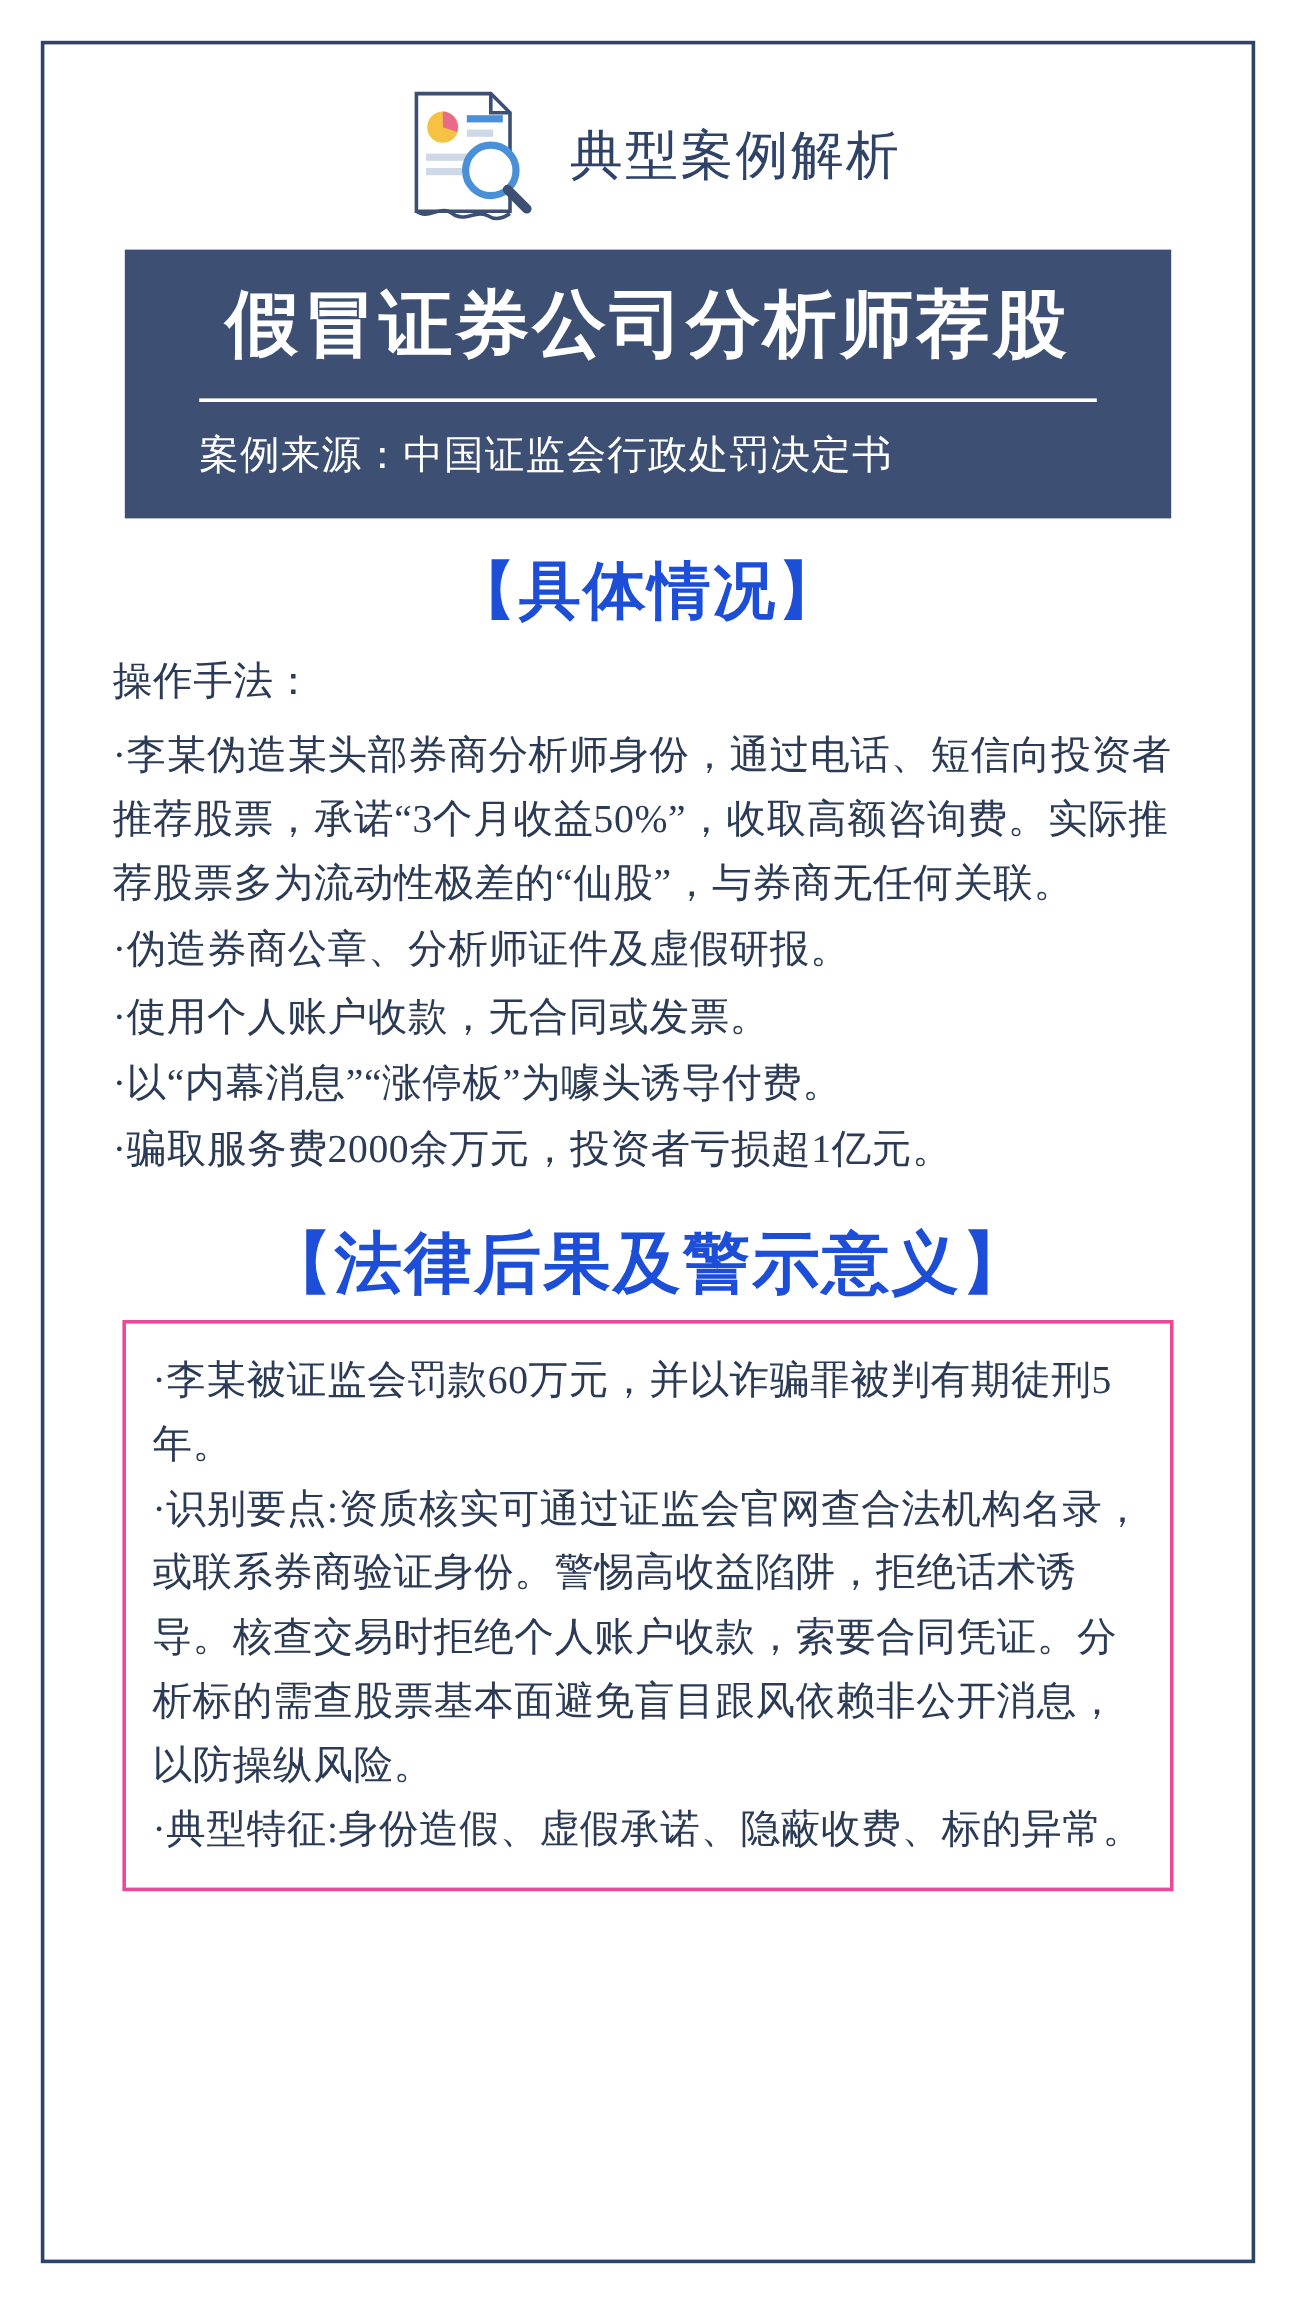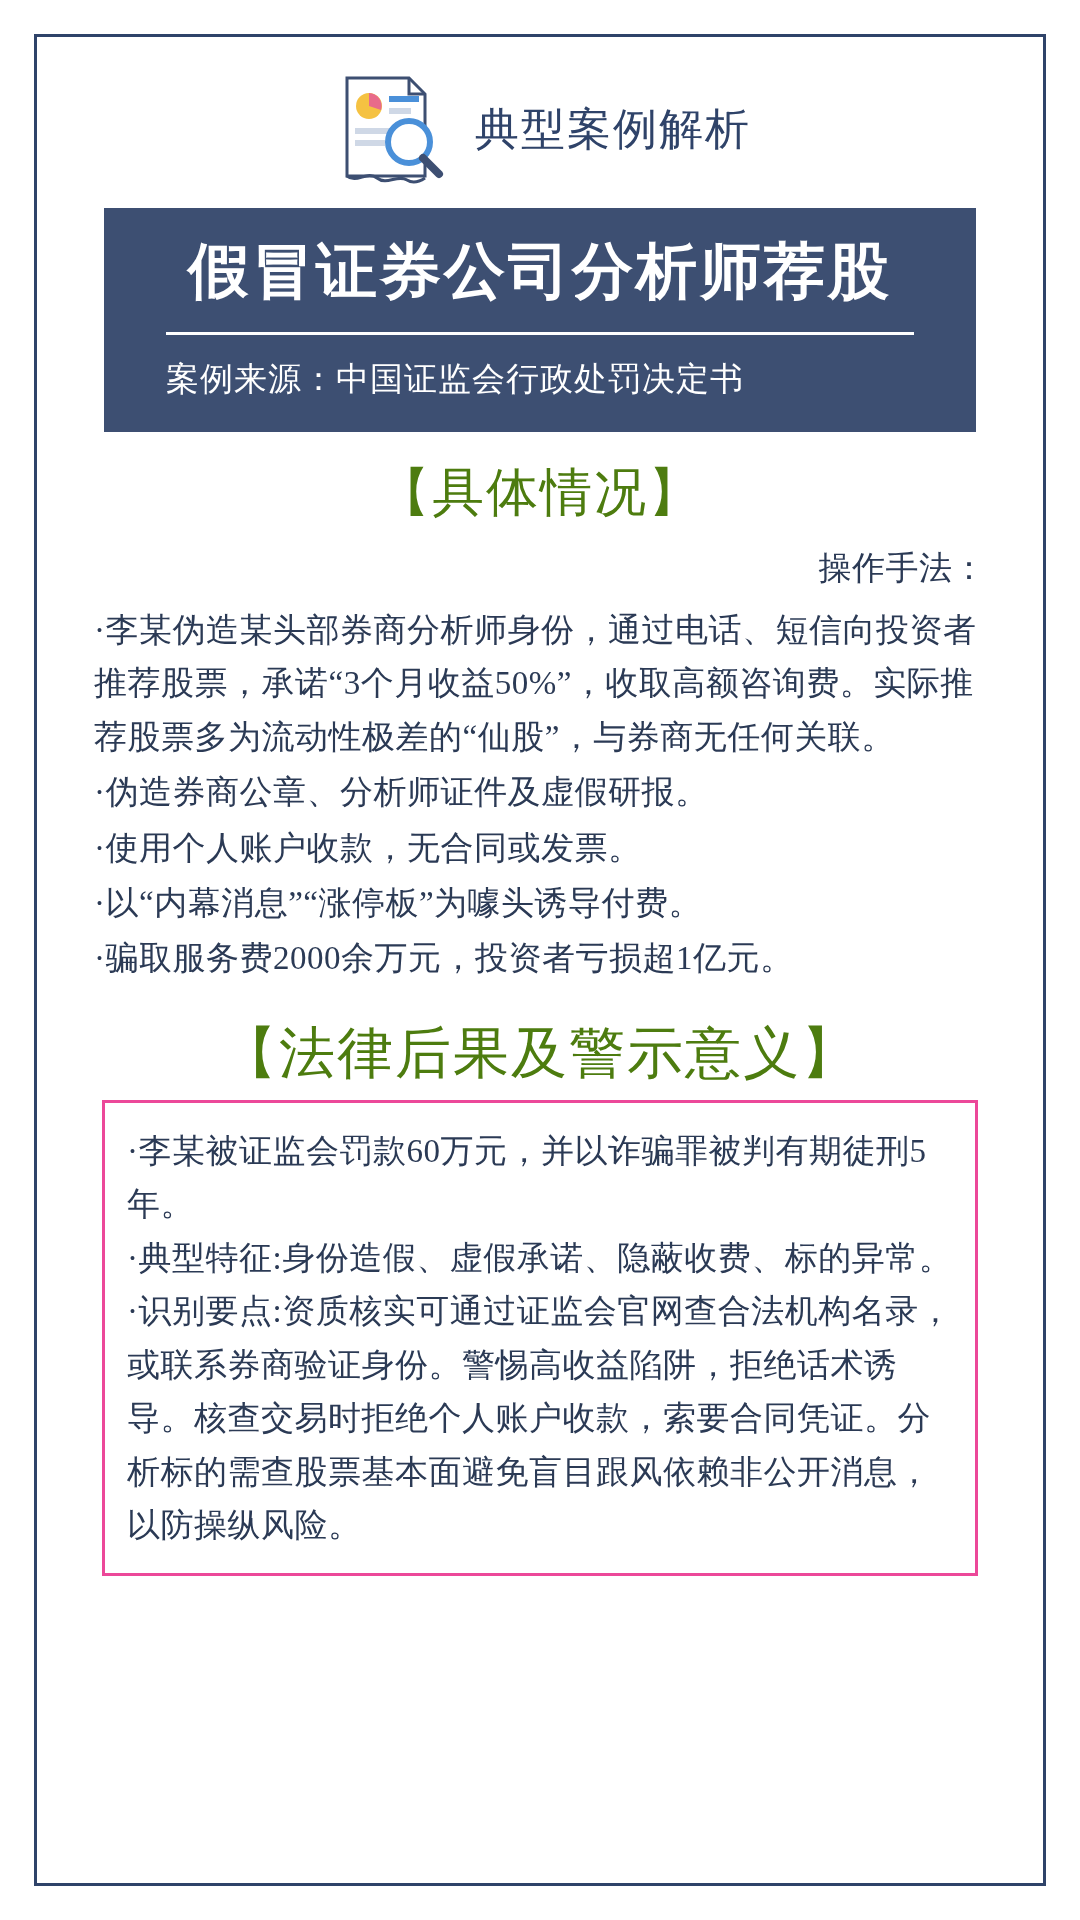--- a/index.html
+++ b/index.html
@@ -89,41 +89,40 @@
     letter-spacing: 1px;
     text-align: left;
     padding-left: 42px;
     font-family: "Liberation Sans", "DejaVu Sans", sans-serif;
   }
 
   
   .section-heading {
     text-align: center;
     font-size: 52px;
-    font-weight: 400;
-    color: #4d7c0f;
+    font-weight: 700;
+    color: #1d4ed8;
     letter-spacing: 2px;
     margin: 26px 0 14px 0;
     font-family: "Liberation Serif", "DejaVu Serif", serif;
   }
   .section-heading.big {
     font-size: 56px;
     margin: 30px 0 8px 0;
   }
 
   
   .body-block {
     font-size: 33px;
     line-height: 1.62;
     color: #2b3a55;
     letter-spacing: 0.5px;
   }
   .lead {
     margin: 4px 0 8px 0;
-    text-align: right;
   }
   .item {
     margin: 0 0 2px 0;
     text-indent: 0;
   }
 
   
   .outline-box {
     border: 3px solid #ec4899;
     box-sizing: border-box;
@@ -171,18 +170,18 @@
       <div class="item">·李某伪造某头部券商分析师身份，通过电话、短信向投资者推荐股票，承诺“3个月收益50%”，收取高额咨询费。实际推荐股票多为流动性极差的“仙股”，与券商无任何关联。</div>
       <div class="item">·伪造券商公章、分析师证件及虚假研报。</div>
       <div class="item">·使用个人账户收款，无合同或发票。</div>
       <div class="item">·以“内幕消息”“涨停板”为噱头诱导付费。</div>
       <div class="item">·骗取服务费2000余万元，投资者亏损超1亿元。</div>
     </div>
 
     <div class="section-heading big">【法律后果及警示意义】</div>
     <div class="outline-box body-block">
       <div class="item">·李某被证监会罚款60万元，并以诈骗罪被判有期徒刑5年。</div>
+      <div class="item">·识别要点:资质核实可通过证监会官网查合法机构名录，或联系券商验证身份。警惕高收益陷阱，拒绝话术诱导。核查交易时拒绝个人账户收款，索要合同凭证。分析标的需查股票基本面避免盲目跟风依赖非公开消息，以防操纵风险。</div>
       <div class="item">·典型特征:身份造假、虚假承诺、隐蔽收费、标的异常。</div>
-      <div class="item">·识别要点:资质核实可通过证监会官网查合法机构名录，或联系券商验证身份。警惕高收益陷阱，拒绝话术诱导。核查交易时拒绝个人账户收款，索要合同凭证。分析标的需查股票基本面避免盲目跟风依赖非公开消息，以防操纵风险。</div>
     </div>
 
   </div>
 </div>
 
 </body></html>

